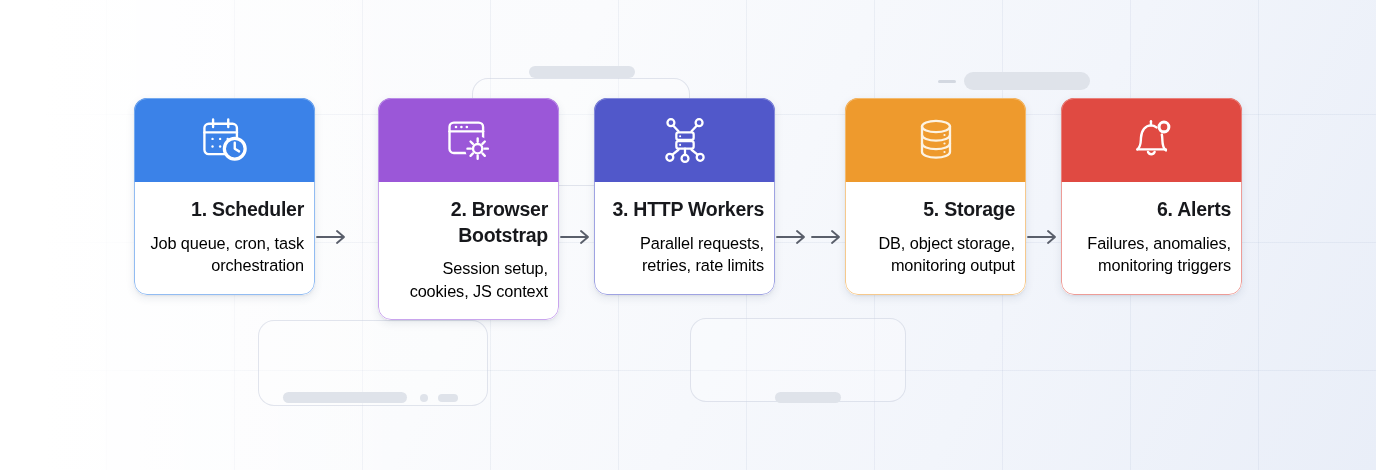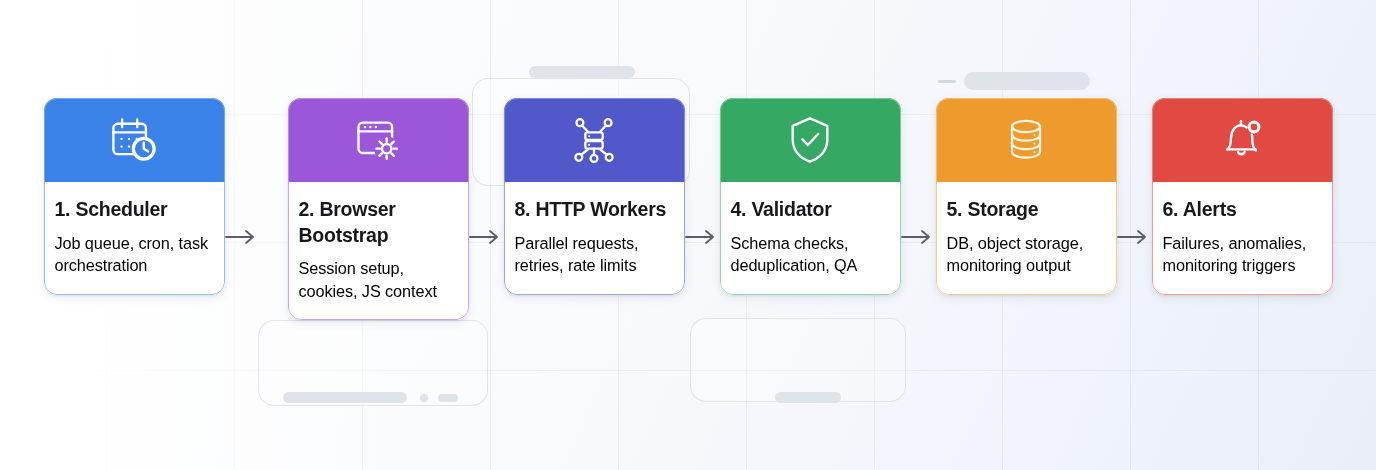--- a/index.html
+++ b/index.html
@@ -102,21 +102,21 @@
     height: 84px;
     display: flex;
     align-items: center;
     justify-content: center;
     flex: 0 0 84px;
   }
   .card-head svg { display: block; }
 
   .card-body {
     padding: 15px 11px 18px;
-    text-align: left;
+    text-align: right;
     background: #ffffff;
     flex: 1 1 auto;
   }
 
   .card-title {
     font-size: 19.5px;
     font-weight: 700;
     color: #17181c;
     line-height: 1.32;
     letter-spacing: -0.25px;
@@ -239,46 +239,32 @@
           <circle cx="37" cy="8" r="3.2"></circle>
           <circle cx="10" cy="40" r="3.2"></circle>
           <circle cx="24" cy="41" r="3.2"></circle>
           <circle cx="38" cy="40" r="3.2"></circle>
           <path d="M13 10.6 L18 16 M35 10.6 L30 16"></path>
           <path d="M24 32 v6 M18 33 L12.4 37.6 M30 33 L35.6 37.6"></path>
         </svg>
       </span>
     </div>
     <div class="card-body">
-      <div class="card-title">8. HTTP Workers</div>
+      <div class="card-title">3. HTTP Workers</div>
       <div class="card-desc">Parallel requests, retries, rate limits</div>
     </div>
   </div>
 
   <div class="arrow-connector">
     <svg width="34" height="16" viewBox="0 0 34 16" fill="none" stroke="#5a5f6b" stroke-width="1.9" stroke-linecap="round" stroke-linejoin="round">
       <path d="M1 8 H27"></path>
       <path d="M21 2 L28 8 L21 14"></path>
     </svg>
   </div>
 
-  <div class="step-card" style="border-color:#81cfa2;">
-    <div class="card-head" style="background:#35a864;">
-      <span>
-        <svg width="52" height="52" viewBox="0 0 48 48" fill="none" stroke="#ffffff" stroke-width="2.2" stroke-linecap="round" stroke-linejoin="round">
-          <path d="M24 4 L40 11 v12 c0 10.5 -7 17.5 -16 21 c-9 -3.5 -16 -10.5 -16 -21 V11 Z"></path>
-          <path d="M17 23.5 L22 28.5 L31.5 18.5"></path>
-        </svg>
-      </span>
-    </div>
-    <div class="card-body">
-      <div class="card-title">4. Validator</div>
-      <div class="card-desc">Schema checks, deduplication, QA</div>
-    </div>
-  </div>
 
   <div class="arrow-connector">
     <svg width="34" height="16" viewBox="0 0 34 16" fill="none" stroke="#5a5f6b" stroke-width="1.9" stroke-linecap="round" stroke-linejoin="round">
       <path d="M1 8 H27"></path>
       <path d="M21 2 L28 8 L21 14"></path>
     </svg>
   </div>
 
   <div class="step-card" style="border-color:#f5c079;">
     <div class="card-head" style="background:#ee9a2d;">

